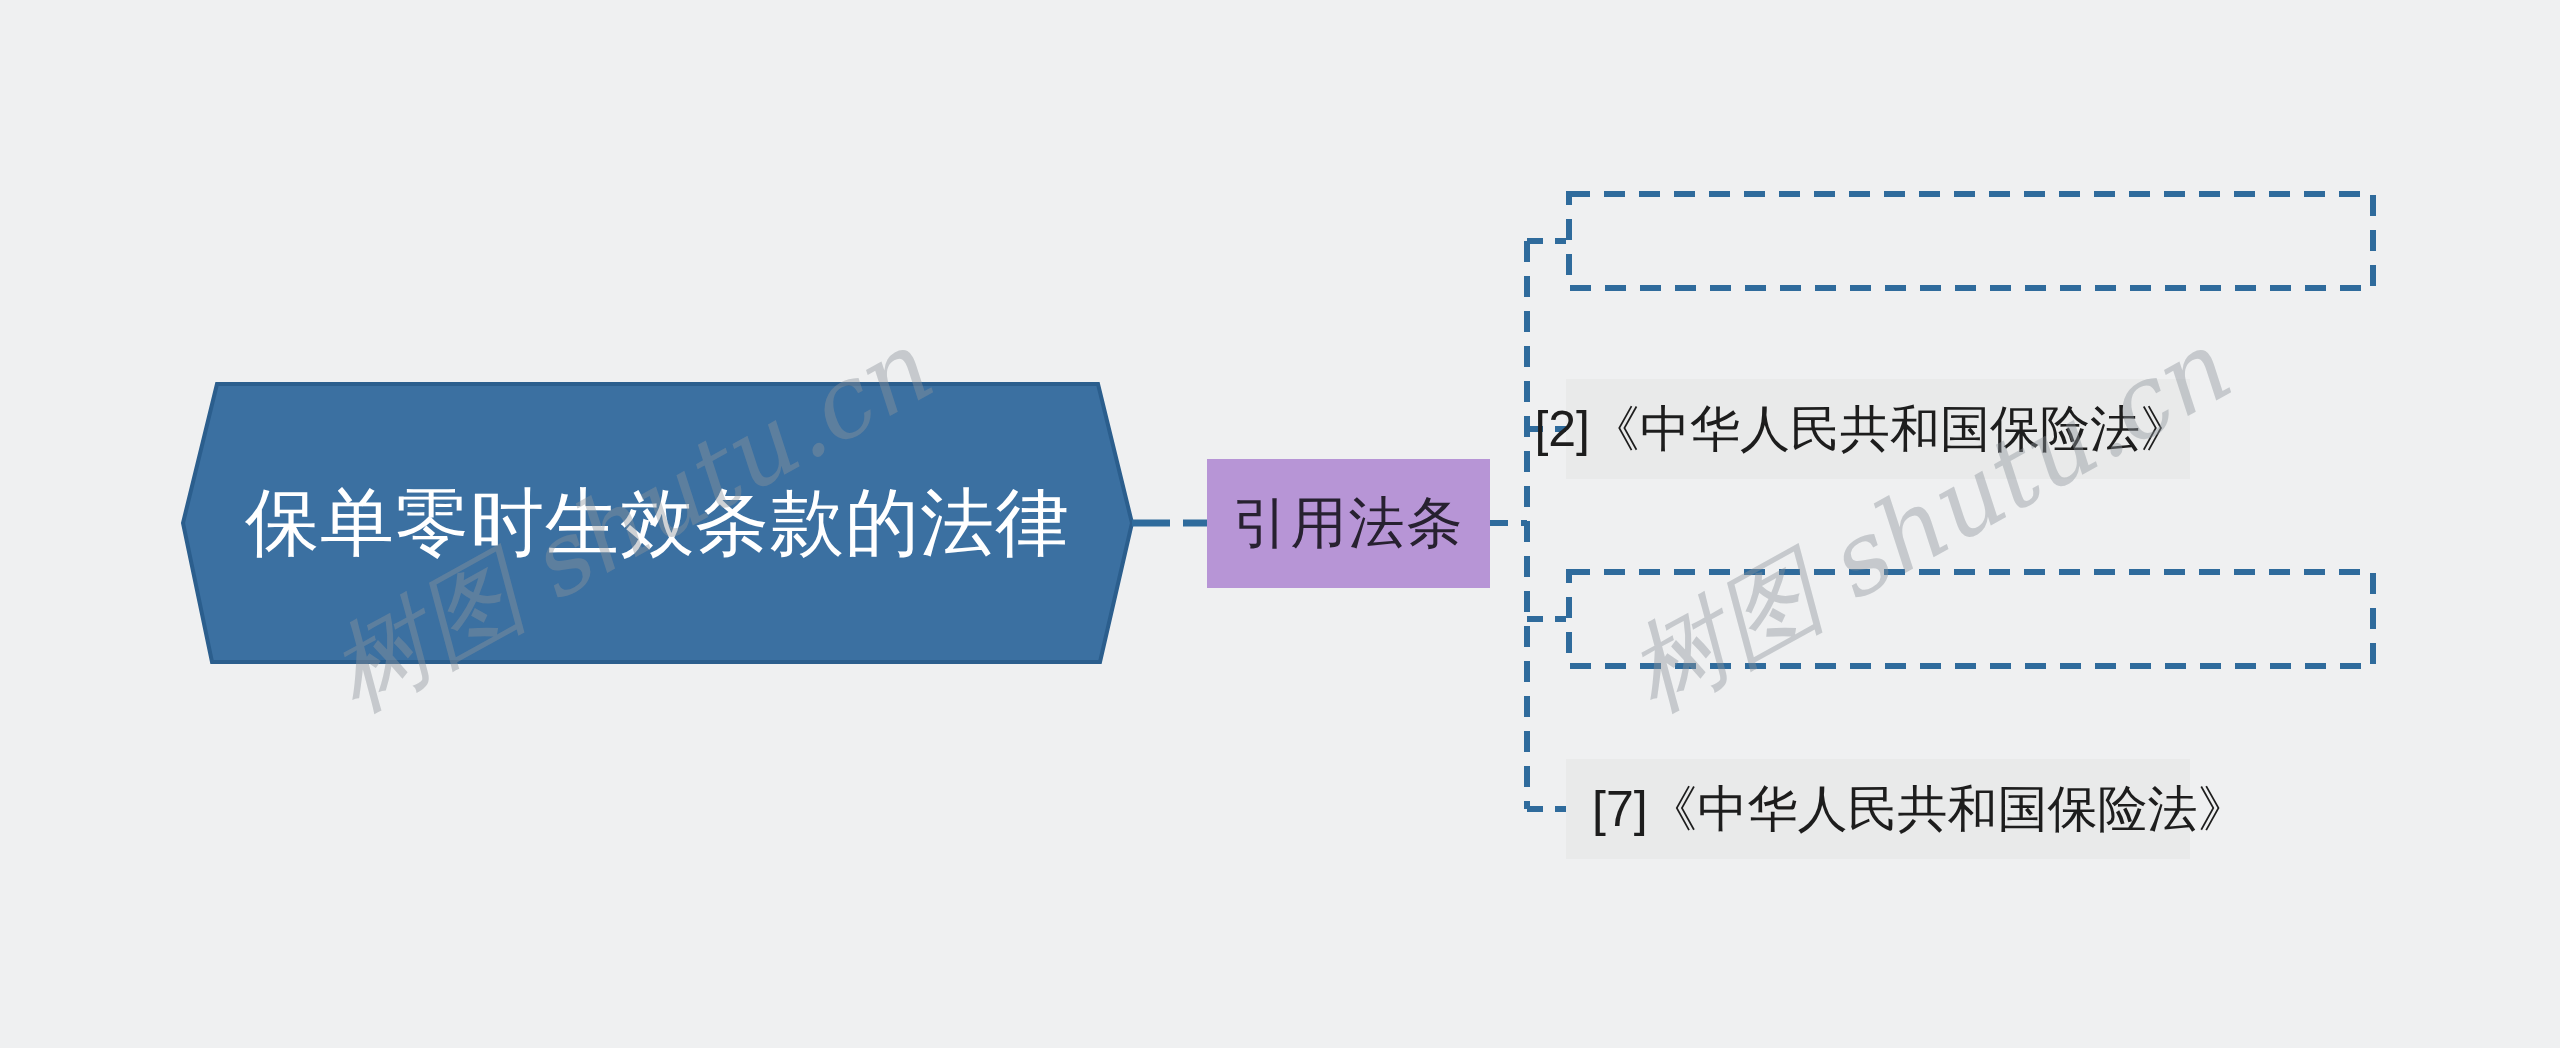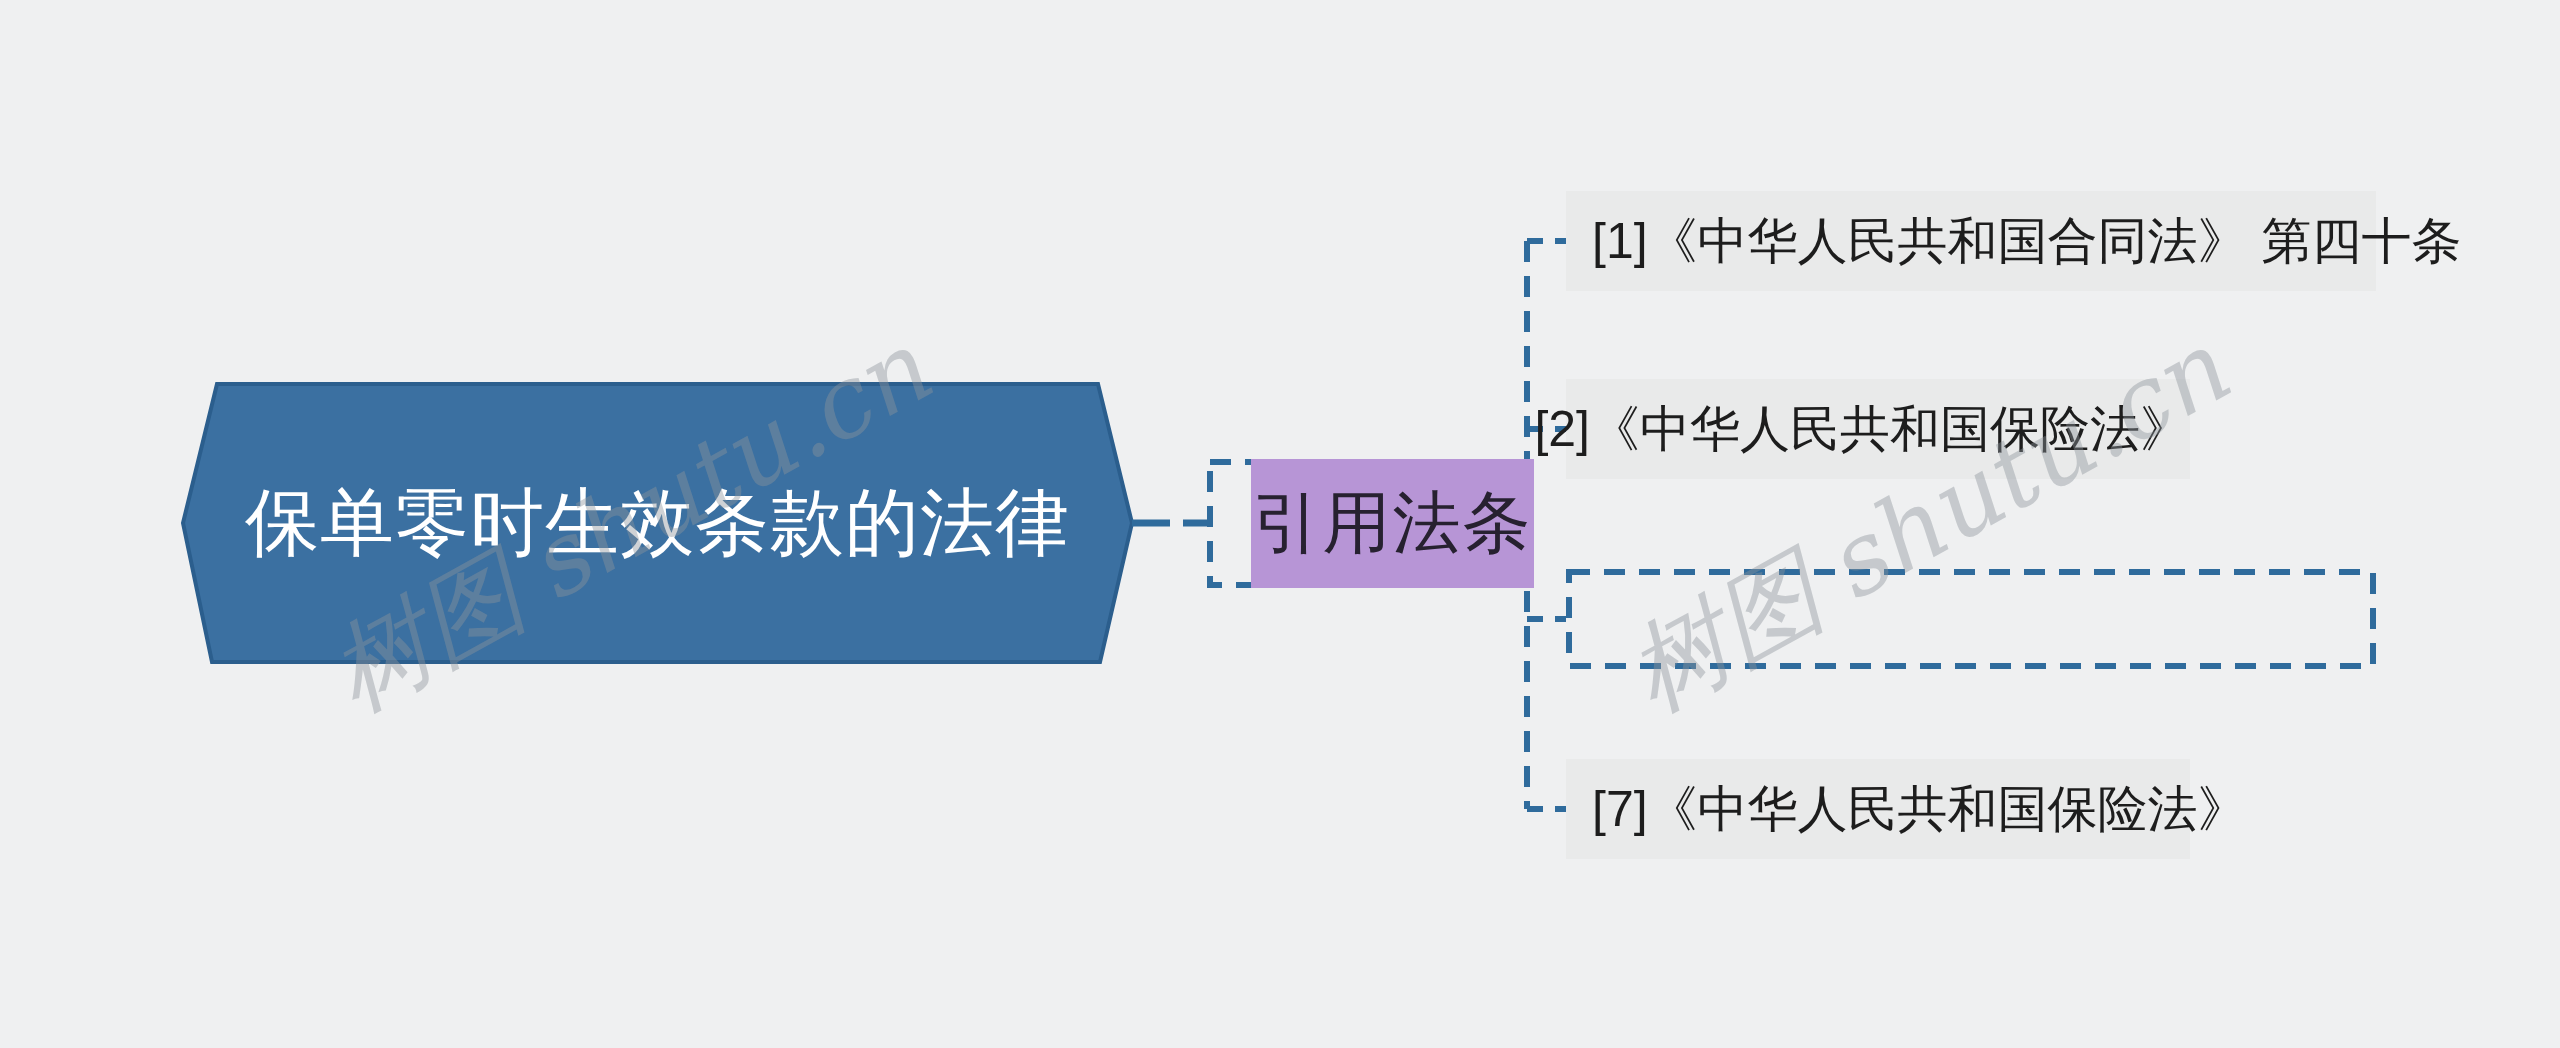--- a/index.html
+++ b/index.html
@@ -10,21 +10,21 @@
   .node-text{position:absolute;display:flex;align-items:center;justify-content:center;
              box-sizing:border-box;}
 
   
   .root-label{left:183px;top:384px;width:949px;height:278px;flex-direction:row;
               color:#ffffff;font-size:74px;line-height:108px;font-weight:400;
               text-align:center;letter-spacing:1px;}
 
   
   .branch-box{left:1207px;top:459px;width:283px;height:129px;background:#b795d6;
-              color:#272130;font-size:68px;letter-spacing:2px;margin-left:44px;}
+              color:#272130;font-size:56px;letter-spacing:2px;}
 
   
   .leaf-box{background:#e9eaea;color:#1d1d1d;font-size:50px;justify-content:flex-start;
             padding-left:26px;white-space:nowrap;}
   .leaf-1{left:1566px;top:191px;width:810px;height:100px;}
   .leaf-2{left:1566px;top:379px;width:624px;height:100px;justify-content:flex-end;}
   .leaf-3{left:1566px;top:569px;width:810px;height:100px;}
   .leaf-4{left:1566px;top:759px;width:624px;height:100px;}
 
   
@@ -63,23 +63,20 @@
   </svg>
 
   <div class="node-text root-label">
     <span>保单零时生效条款的法律</span>
   </div>
 
   <div class="node-text branch-box">
     <span>引用法条</span>
   </div>
 
-  <div class="node-text leaf-box leaf-1">
-    <span>[1]《中华人民共和国合同法》 第四十条</span>
-  </div>
   <div class="node-text leaf-box leaf-2">
     <span>[2]《中华人民共和国保险法》</span>
   </div>
   <div class="node-text leaf-box leaf-4">
     <span>[7]《中华人民共和国保险法》</span>
   </div>
 
   <div class="watermark wm-1">树图 shutu.cn</div>
   <div class="watermark wm-2">树图 shutu.cn</div>
 

